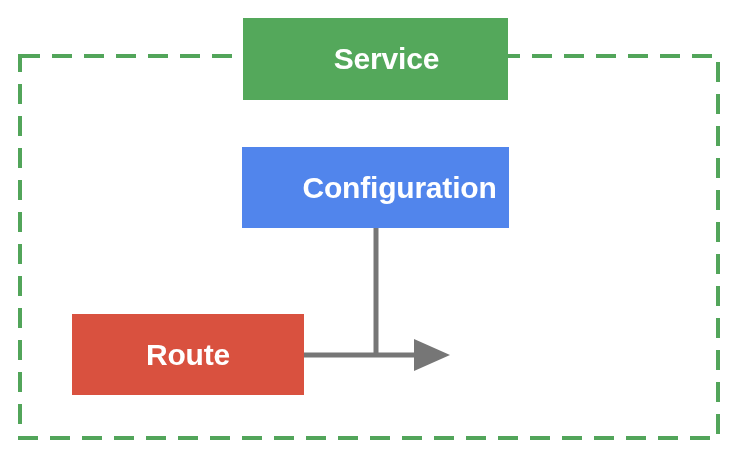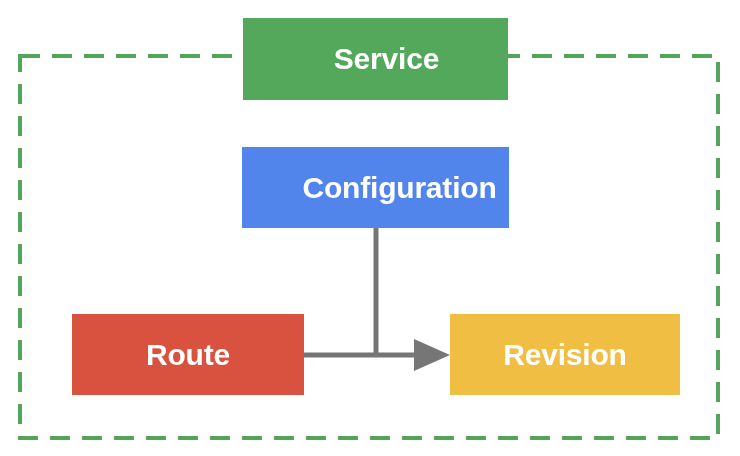--- a/index.html
+++ b/index.html
@@ -70,17 +70,14 @@
   </div>
 
   <div class="node-box" id="node-config" style="background: rgb(81, 133, 236); left: 242px; top: 147px; width: 267px; height: 81px;">
     <span class="node-label" style="color: rgb(255, 255, 255);">Configuration</span>
   </div>
 
   <div class="node-box" id="node-route" style="background: rgb(217, 81, 63); left: 72px; top: 314px; width: 232px; height: 81px;">
     <span class="node-label" style="color: #ffffff;">Route</span>
   </div>
 
-  <div class="node-box" id="node-revision" style="background: rgb(239, 190, 67); left: 450px; top: 314px; width: 230px; height: 81px;">
-    <span class="node-label" style="color: rgb(255, 255, 255);">Revision</span>
-  </div>
 
 </div>
 
 </body></html>

